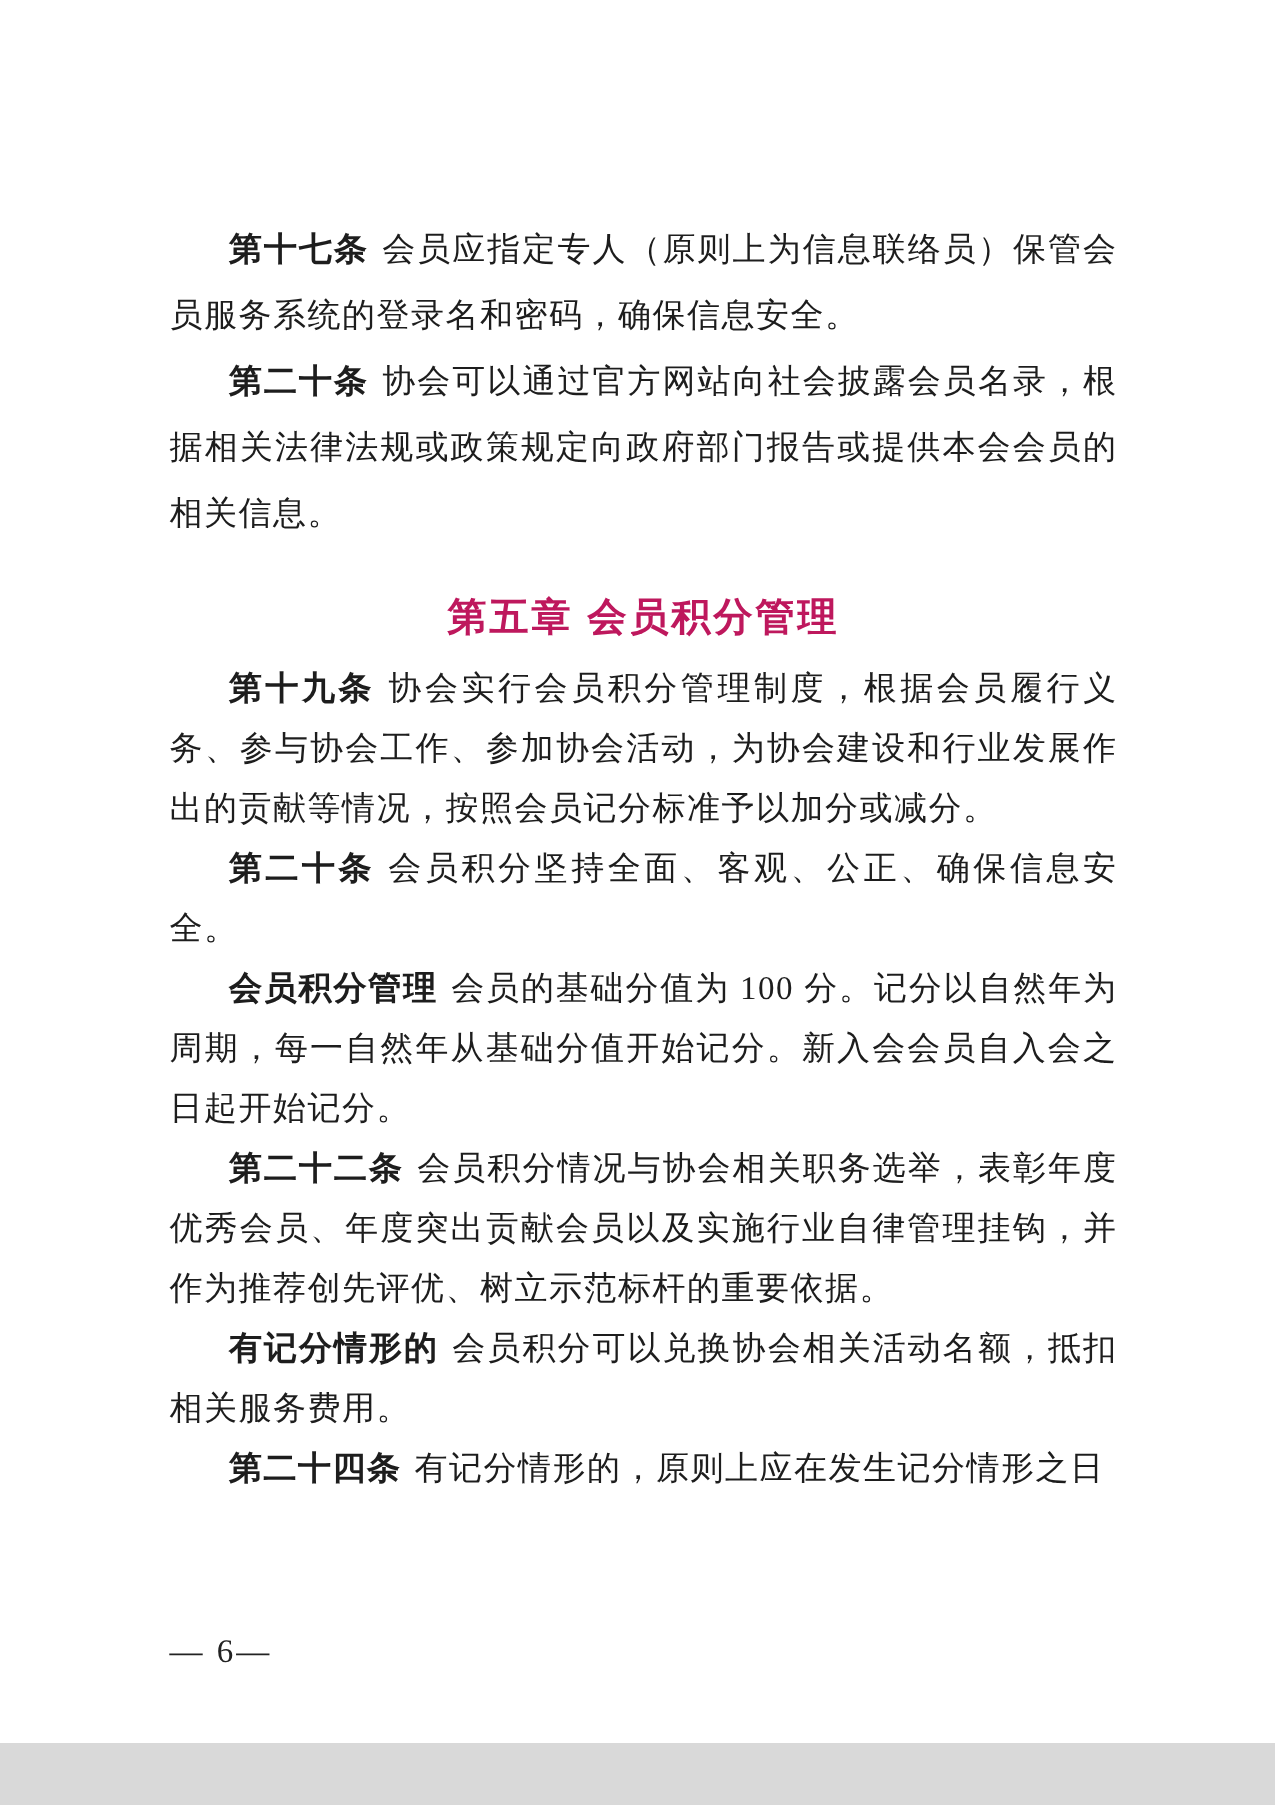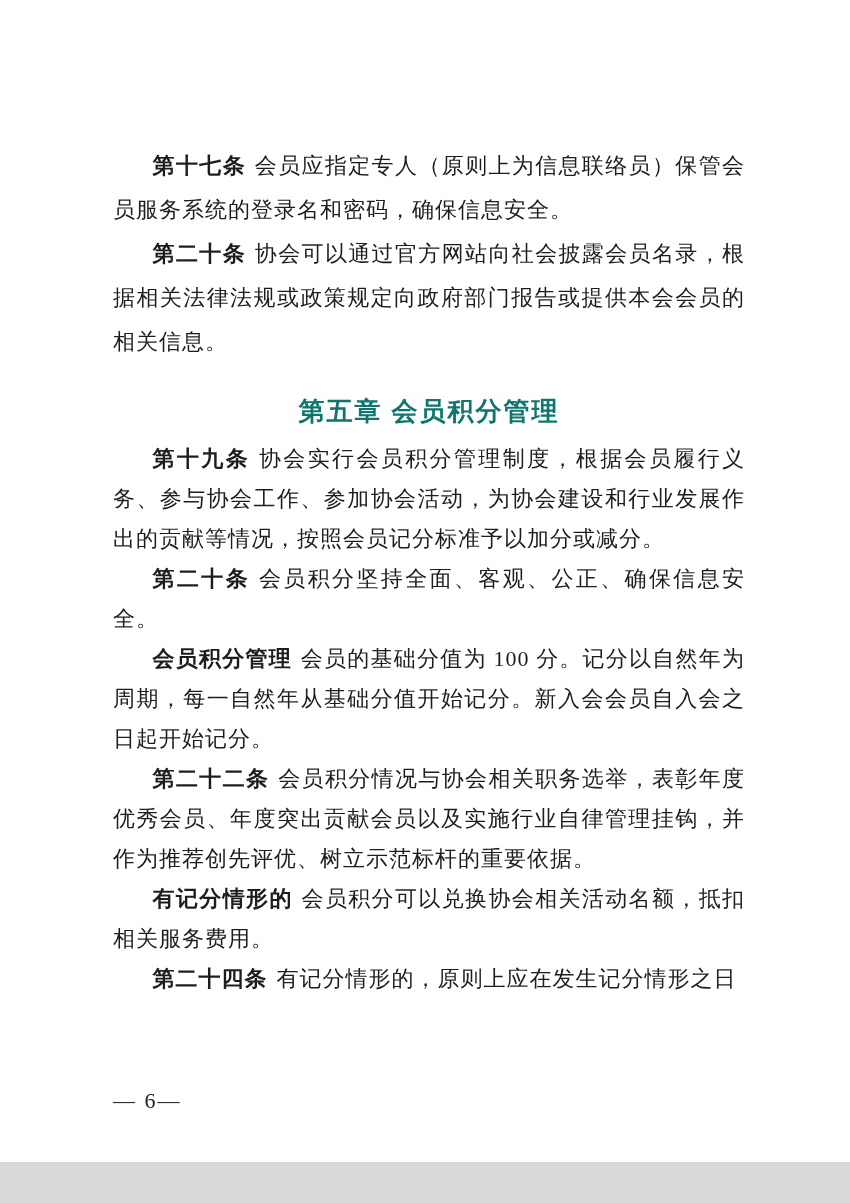--- a/index.html
+++ b/index.html
@@ -35,21 +35,21 @@
     margin-right: 0.4em;
   }
   .chapter-heading {
     margin: 25px 0 6px 0;
     line-height: 44px;
     text-align: center;
     font-family: "Liberation Sans", "DejaVu Sans", sans-serif;
     font-weight: bold;
     font-size: 26px;
     letter-spacing: 2px;
-    color: #0f766e;
+    color: #be185d;
   }
   .page-number {
     position: absolute;
     left: 113px;
     top: 1088px;
     font-size: 22px;
     letter-spacing: 2px;
     color: #222222;
   }
 </style>

